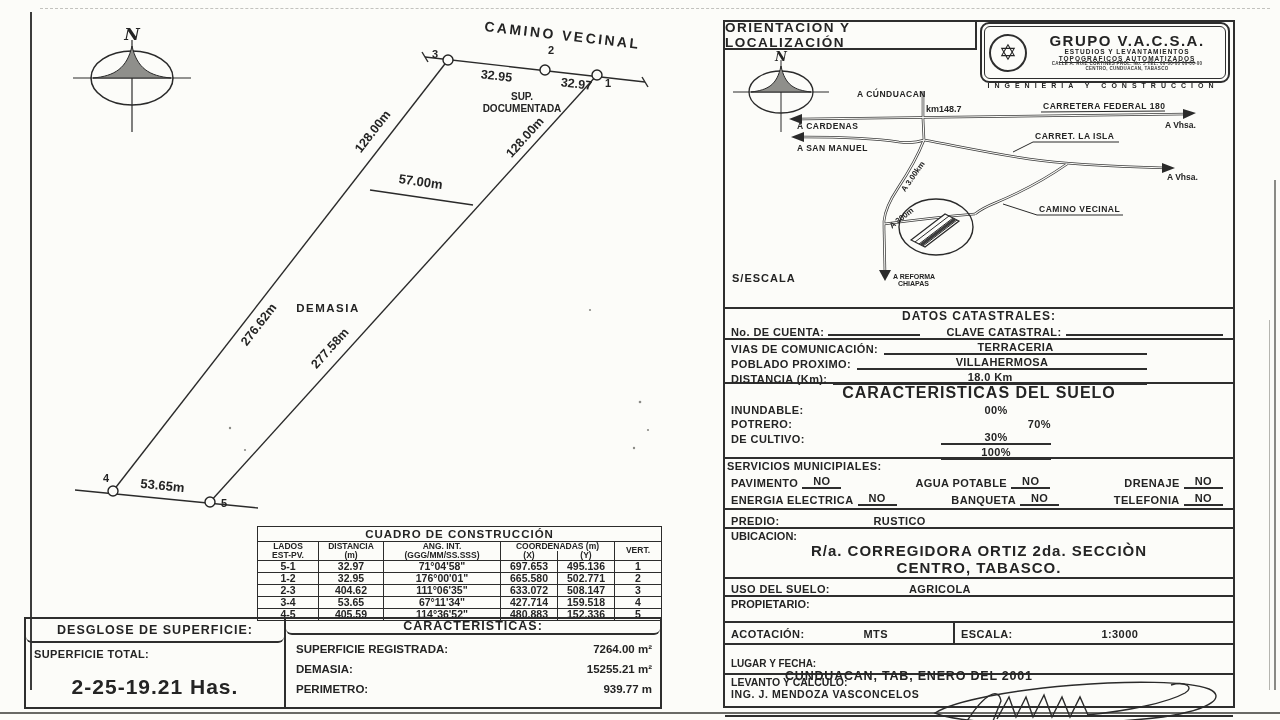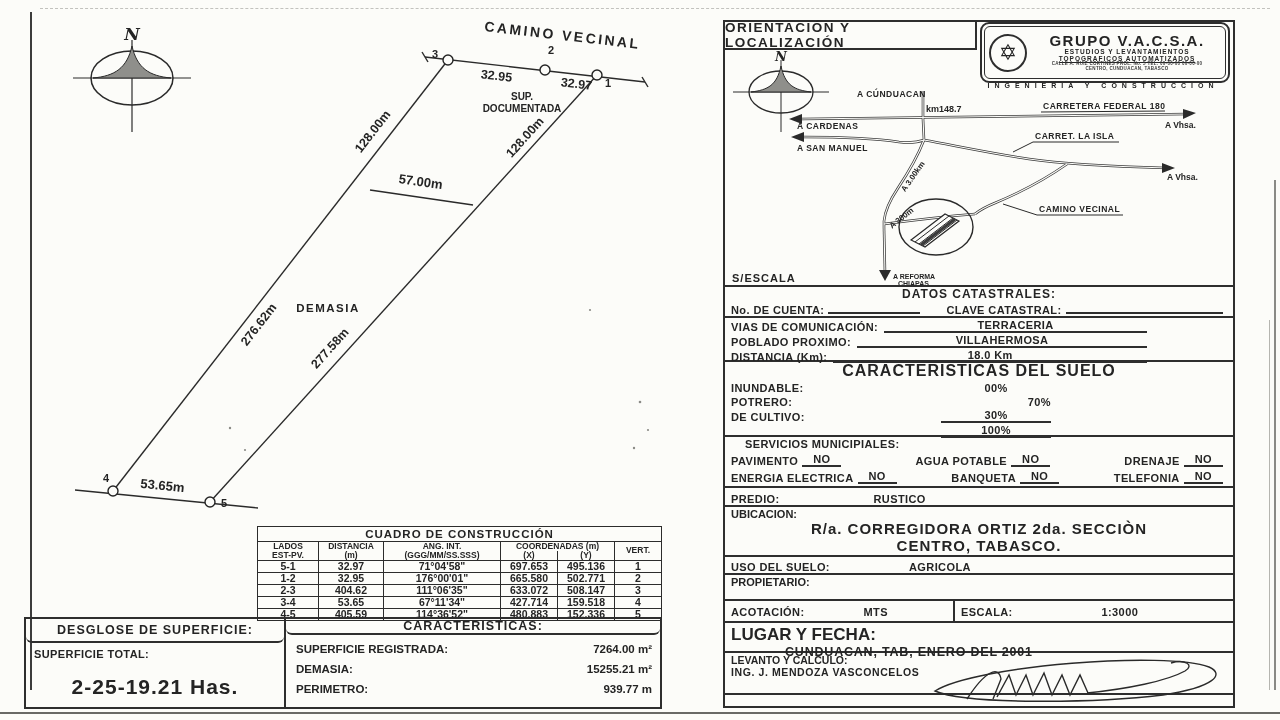--- a/index.html
+++ b/index.html
@@ -7,21 +7,21 @@
         font-family:"Liberation Sans",sans-serif;color:#242424;}
   svg text{font-family:"Liberation Sans",sans-serif;fill:#242424;}
   
   .scan-left{position:absolute;left:30px;top:12px;width:2px;height:678px;background:#3c3c3c;}
   .scan-top{position:absolute;left:40px;top:8px;right:10px;height:1px;border-top:1px dashed #c2c2be;}
   .scan-bottom{position:absolute;left:0;top:712px;width:1280px;height:2px;background:#6a6a66;}
   .scan-right1{position:absolute;left:1274px;top:180px;width:2px;height:510px;background:#8a8a86;}
   .scan-right2{position:absolute;left:1269px;top:320px;width:1px;height:370px;background:#b5b5b0;}
   
   .panel{position:absolute;left:723px;top:20px;width:508px;height:684px;border:2px solid #2e2e2e;}
-  .sec{position:absolute;left:0;right:0;border-bottom:2px solid #2e2e2e;box-sizing:border-box;font-weight:bold;}
+  .sec{position:absolute;left:0;right:0;border-bottom:2px solid #2e2e2e;box-sizing:border-box;font-weight:bold;margin-top:22px;}
   .titlebox{position:absolute;left:-2px;top:-2px;width:250px;height:26px;border:2px solid #2e2e2e;
             background:#fcfcf9;display:flex;align-items:center;justify-content:center;
             font-size:13.5px;font-weight:bold;letter-spacing:1.5px;z-index:3;}
   .logobox{position:absolute;left:255px;top:0px;width:246px;height:57px;border:2px solid #2e2e2e;
            border-radius:9px;z-index:3;background:#fcfcf9;}
   .logoinner{position:absolute;left:2px;top:2px;right:2px;bottom:2px;border:1px solid #2e2e2e;
              border-radius:6px;display:flex;align-items:center;padding:0 4px;box-sizing:border-box;}
   .star{width:34px;height:34px;border:2px solid #2e2e2e;border-radius:50%;display:flex;
         align-items:center;justify-content:center;font-size:22px;flex:0 0 auto;margin-right:6px;}
   .logotext{flex:1;text-align:center;line-height:1.05;}
@@ -342,21 +342,21 @@
           <span style="width:210px;">DE CULTIVO:</span>
           <span style="width:110px;text-align:center;border-bottom:2px solid #2e2e2e;">30%</span>
         </div>
       <div class="row" style="height:14px;">
           <span style="width:210px;"></span>
           <span style="width:110px;text-align:center;border-bottom:2px solid #2e2e2e;">100%</span>
         </div>
     </div>
 
     <div class="sec" style="top:415px;height:51px;">
-      <div style="padding:1px 20px 0;font-size:11px;letter-spacing:.4px;">SERVICIOS MUNICIPIALES:</div>
+      <div style="padding:1px 2px 0;font-size:11px;letter-spacing:.4px;">SERVICIOS MUNICIPIALES:</div>
       <div class="row" style="height:16px;">
         <span>PAVIMENTO</span>
         <span class="no">NO</span>
         <span style="flex:1"></span>
         <span>AGUA POTABLE</span>
         <span class="no">NO</span>
         <span style="flex:1"></span>
         <span>DRENAJE</span>
         <span class="no">NO</span>
       </div>
@@ -401,21 +401,21 @@
         <span>ACOTACIÓN:</span>
         <span style="flex:1;text-align:center;">MTS</span>
       </div>
       <div class="row" style="flex:1;height:100%;align-items:center;">
         <span>ESCALA:</span>
         <span style="flex:1;text-align:center;">1:3000</span>
       </div>
     </div>
 
     <div class="sec" style="top:601px;height:30px;">
-      <div style="padding:2px 6px 0;font-size:17px;">LUGAR Y FECHA:</div>
+      <div style="padding:13px 6px 0;font-size:10px;">LUGAR Y FECHA:</div>
       <div style="padding:0 6px 0 60px;font-size:12.5px;letter-spacing:.8px;">CUNDUACAN, TAB, ENERO DEL 2001</div>
     </div>
 
     <div class="sec" style="top:631px;height:42px;">
       <div style="padding:1px 6px 0;font-size:10.5px;">LEVANTO Y CALCULO:</div>
       <div style="padding:0 6px;font-size:10.5px;letter-spacing:.6px;">ING. J. MENDOZA VASCONCELOS</div>
       <svg class="sig" width="300" height="56" viewBox="0 0 300 56">
         <g stroke="#2a2a2a" fill="none" stroke-width="1.4">
           <path d="M8,38 C50,12 240,-2 282,14 C298,21 288,34 236,42 C170,50 40,52 8,38 Z"></path>
           <path d="M40,46 C58,18 72,12 74,26 L66,46"></path>

